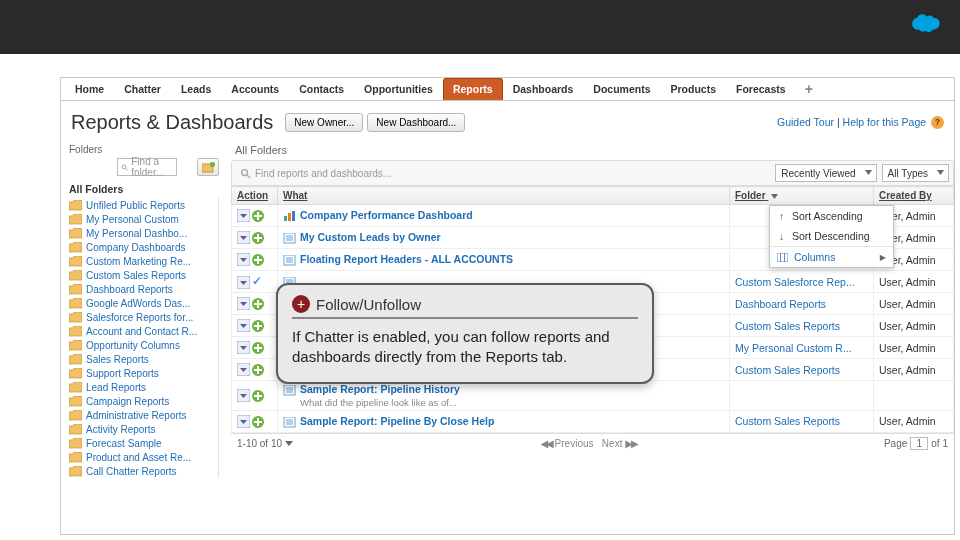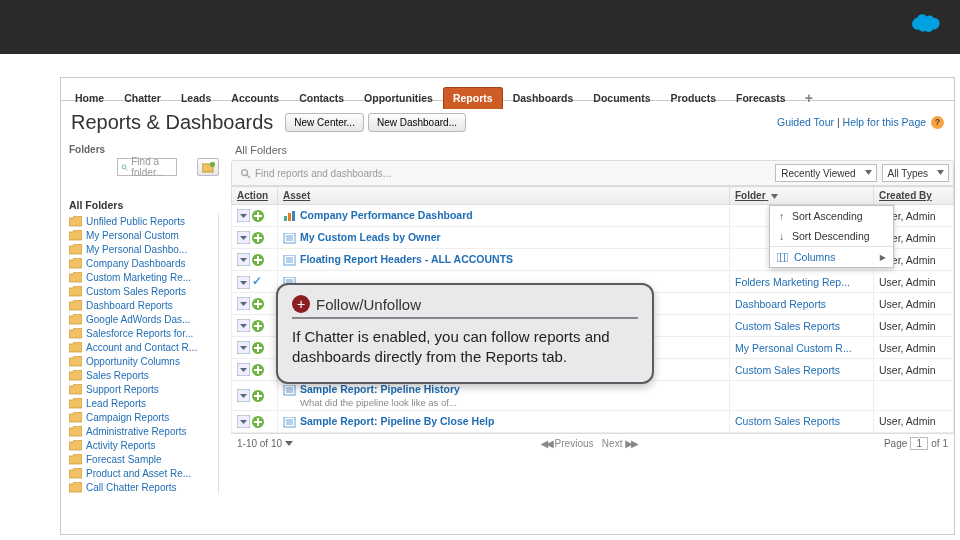--- a/index.html
+++ b/index.html
@@ -1,33 +1,33 @@
 <!DOCTYPE html>
 <html><head>
 <meta charset="utf-8">
 <style>
 * { box-sizing: border-box; margin: 0; padding: 0; }
 body { font-family: Arial, Helvetica, sans-serif; font-size: 11px; color: #333; background: #fff; width: 960px; height: 540px; overflow: hidden; position: relative; }
 .topbar { background: #2a2a2a; height: 54px; position: relative; }
 .cloud { position: absolute; right: 18px; top: 10px; width: 34px; height: 24px; }
 .frame { position: absolute; left: 60px; top: 77px; right: 5px; bottom: 5px; border: 1px solid #c9c9c9; background: #fff; }
 .tabs { display: flex; align-items: stretch; border-bottom: 1px solid #c9c9c9; height: 23px; padding-left: 4px; }
-.tab { padding: 4px 9px; font-weight: bold; font-size: 10.5px; color: #333; cursor: pointer; border: 1px solid transparent; border-bottom: none; position: relative; top: 9px; }
+.tab { padding: 4px 9px; font-weight: bold; font-size: 10.5px; color: #333; cursor: pointer; border: 1px solid transparent; border-bottom: none; position: relative; top: 0; }
 .tab.active { background: #ce5c27; color: #fff; border-color: #a34015; border-radius: 3px 3px 0 0; }
 .tab.plus { font-size: 14px; font-weight: bold; color: #888; padding: 2px 8px; }
 .header { display: flex; align-items: center; padding: 10px 10px 6px 10px; }
 .header h1 { font-size: 20px; font-weight: normal; margin-right: 12px; }
 .btn { background: linear-gradient(#fdfdfd,#e6e6e6); border: 1px solid #b7b7b7; border-radius: 3px; padding: 2px 8px; font-size: 10px; cursor: pointer; margin-right: 4px; height: 19px; display: inline-flex; align-items: center; }
 .header-right { margin-left: auto; font-size: 10.5px; color: #1f6db5; }
 .header-right span { color: #444; }
 .help-ic { display: inline-block; width: 13px; height: 13px; background: #f8a33e; border-radius: 50%; color: #fff; text-align: center; line-height: 13px; font-size: 9px; font-weight: bold; vertical-align: middle; margin-left: 2px; }
 .body { display: flex; }
 .left { width: 164px; padding: 4px 6px 0 8px; }
-.left-title { font-size: 10px; color: #666; margin-bottom: 3px; font-weight: bold; }
-.left-search { display: flex; gap: 20px; margin-bottom: 20px; padding-left: 48px; }
+.left-title { font-size: 10px; color: #666; margin-bottom: 3px; }
+.left-search { display: flex; gap: 20px; margin-bottom: 4px; padding-left: 48px; }
 .left-search .fld { flex: 1; border: 1px solid #bcbcbc; height: 18px; display: flex; align-items: center; padding: 0 3px; font-size: 10px; color: #999; background: #fff; }
 .left-search .mag { width: 11px; height: 11px; margin-right: 3px; }
 .left-search .newf { width: 22px; height: 18px; border: 1px solid #bcbcbc; display: flex; align-items: center; justify-content: center; background: linear-gradient(#fdfdfd,#e6e6e6); border-radius: 2px; }
 .folders-head { font-weight: bold; font-size: 10.5px; padding: 3px 0; }
 .folder-list { border-right: 1px solid #e2e2e2; }
 .folder { display: flex; align-items: center; padding: 1.5px 0; font-size: 10px; color: #1f6db5; cursor: pointer; white-space: nowrap; overflow: hidden; text-overflow: ellipsis; }
 .folder .fic { width: 13px; height: 11px; margin-right: 4px; flex-shrink: 0; }
 .right { flex: 1; padding-left: 6px; }
 .right-title { font-size: 11px; color: #666; margin: 4px 0 4px 4px; }
 .strip { display: flex; align-items: center; gap: 0; border: 1px solid #dcdcdc; background: #f7f7f7; padding: 3px 4px; border-radius: 3px 3px 0 0; }
@@ -87,21 +87,21 @@
       <div class="tab active">Reports</div>
       <div class="tab">Dashboards</div>
       <div class="tab">Documents</div>
       <div class="tab">Products</div>
       <div class="tab">Forecasts</div>
       <div class="tab plus">+</div>
     </div>
 
   <div class="header">
     <h1>Reports &amp; Dashboards</h1>
-    <button class="btn">New Center...</button>
+    <button class="btn">New Owner...</button>
     <button class="btn">New Dashboard...</button>
     <div class="header-right">
       <a style="color:#1f6db5;cursor:pointer">Guided Tour</a>
       <span> | </span>
       <a style="color:#1f6db5;cursor:pointer">Help for this Page</a>
       <span class="help-ic">?</span>
     </div>
   </div>
 
   <div class="body">
@@ -268,21 +268,21 @@
           <svg class="caret" width="7" height="5">
               <path d="M0 0 L7 0 L3.5 5 Z" fill="#666"></path>
             </svg>
         </div>
       </div>
 
       <table class="table">
         <thead>
             <tr>
           <th style="width:46px">Action</th>
-          <th>Asset</th>
+          <th>What</th>
           <th style="width:144px">
             <span>Folder</span>
             <svg class="th-caret" width="7" height="5">
                   <path d="M0 0 L7 0 L3.5 5 Z" fill="#666"></path>
                 </svg>
           </th>
           <th style="width:80px">Created By</th>
         </tr>
           </thead>
         <tbody id="rows">
@@ -331,21 +331,21 @@
               <td class="action"><svg class="act-menu" viewBox="0 0 13 13">
                   <rect width="13" height="13" rx="2" fill="#eef" stroke="#9ab"></rect>
                   <path d="M3 5 L10 5 L6.5 9 Z" fill="#567"></path>
                 </svg><span class="act-chk">✓</span></td>
               <td class="name"><svg class="name-ic" viewBox="0 0 13 11">
                   <rect x="1" y="0" width="11" height="10" fill="#fff" stroke="#6aa0d8"></rect>
                   <line x1="3" y1="3" x2="10" y2="3" stroke="#6aa0d8"></line>
                   <line x1="3" y1="5" x2="10" y2="5" stroke="#6aa0d8"></line>
                   <line x1="3" y1="7" x2="10" y2="7" stroke="#6aa0d8"></line>
                 </svg><span></span></td>
-              <td style="color:#1f6db5">Folders Marketing Rep...</td>
+              <td style="color:#1f6db5">Custom Salesforce Rep...</td>
               <td>User, Admin</td>
             </tr>
             <tr>
               <td class="action"><svg class="act-menu" viewBox="0 0 13 13">
                   <rect width="13" height="13" rx="2" fill="#eef" stroke="#9ab"></rect>
                   <path d="M3 5 L10 5 L6.5 9 Z" fill="#567"></path>
                 </svg><span class="act-plus"></span></td>
               <td class="name"><svg class="name-ic" viewBox="0 0 13 11">
                   <rect x="1" y="0" width="11" height="10" fill="#fff" stroke="#6aa0d8"></rect>
                   <line x1="3" y1="3" x2="10" y2="3" stroke="#6aa0d8"></line>

